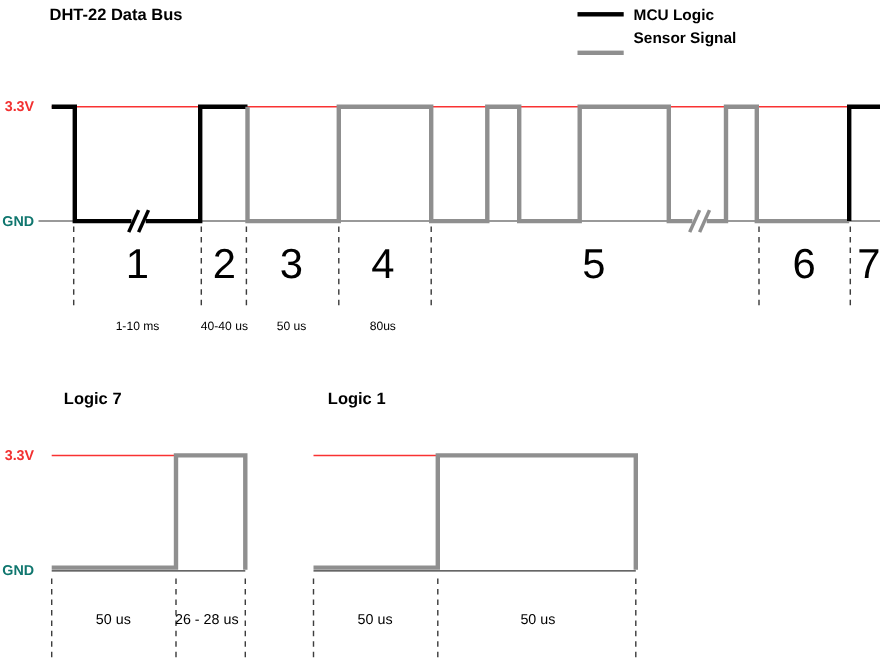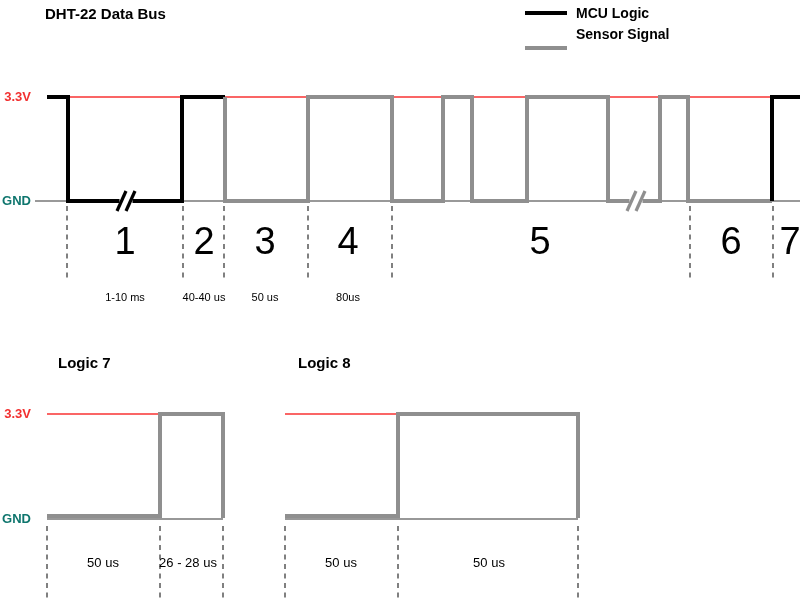--- a/index.html
+++ b/index.html
@@ -66,21 +66,21 @@
 
   <div class="legend-swatch mcu"></div>
   <div class="legend-label mcu-text">MCU Logic</div>
   <div class="legend-swatch sensor"></div>
   <div class="legend-label sensor-text">Sensor Signal</div>
 
   <div class="rail-label hi" style="top:90px;">3.3V</div>
   <div class="rail-label lo" style="top:194px;">GND</div>
 
   <div class="logic-title" style="left:58px;">Logic 7</div>
-  <div class="logic-title" style="left:298px;">Logic 8</div>
+  <div class="logic-title" style="left:298px;">Logic 1</div>
 
   <div class="rail-label hi" style="top:407px;">3.3V</div>
   <div class="rail-label lo" style="top:512px;">GND</div>
 
   <div class="abs" style="left:0;top:0;width:0;height:0;">
       <div class="phase-number" style="left: 125px;">1</div>
       <div class="time-label" style="left: 125px;">1-10 ms</div>
       <div class="phase-number" style="left: 204px;">2</div>
       <div class="time-label" style="left: 204px;">40-40 us</div>
       <div class="phase-number" style="left: 265px;">3</div>

